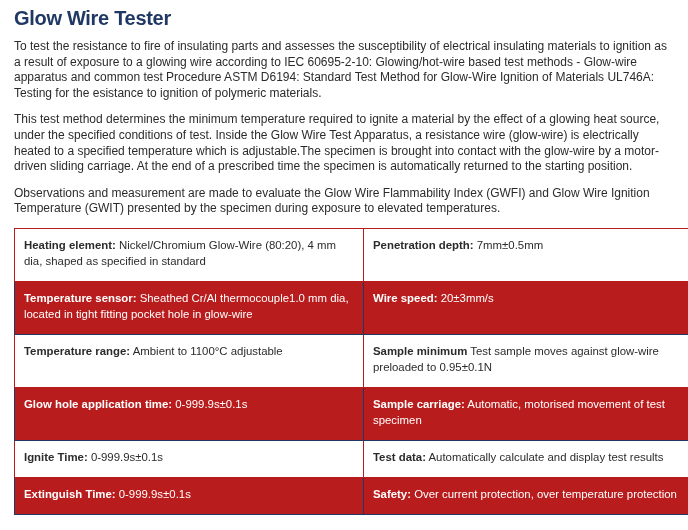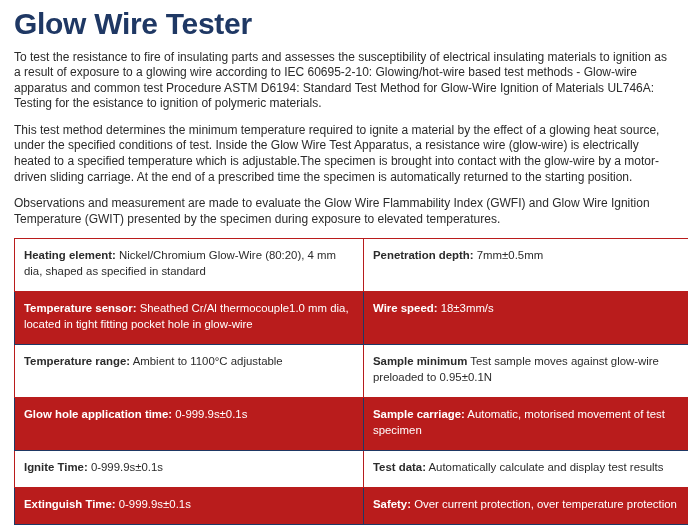--- a/index.html
+++ b/index.html
@@ -15,21 +15,21 @@
     overflow: hidden;
   }
   .page {
     position: relative;
     width: 688px;
     height: 530px;
     box-sizing: border-box;
     padding: 0 14px;
   }
   .title {
-    font-size: 30px;
+    font-size: 20px;
     font-weight: bold;
     color: #1f3864;
     letter-spacing: -0.3px;
     margin: 8px 0 10px 0;
     line-height: 1.05;
   }
   .para {
     font-size: 12px;
     line-height: 15.6px;
     color: #2b2b2b;
@@ -93,21 +93,21 @@
         </td>
         <td class="c2">
           <span class="lbl">Penetration depth:</span><span class="val"> 7mm±0.5mm</span>
         </td>
       </tr>
       <tr class="dark">
         <td class="c1">
           <span class="lbl">Temperature sensor:</span><span class="val"> Sheathed Cr/Al thermocouple1.0 mm dia, located in tight fitting pocket hole in glow-wire</span>
         </td>
         <td class="c2">
-          <span class="lbl">Wire speed:</span><span class="val"> 18±3mm/s</span>
+          <span class="lbl">Wire speed:</span><span class="val"> 20±3mm/s</span>
         </td>
       </tr>
       <tr class="light">
         <td class="c1">
           <span class="lbl">Temperature range:</span><span class="val"> Ambient to 1100°C adjustable</span>
         </td>
         <td class="c2">
           <span class="lbl">Sample minimum</span><span class="val"> Test sample moves against glow-wire preloaded to 0.95±0.1N</span>
         </td>
       </tr>

